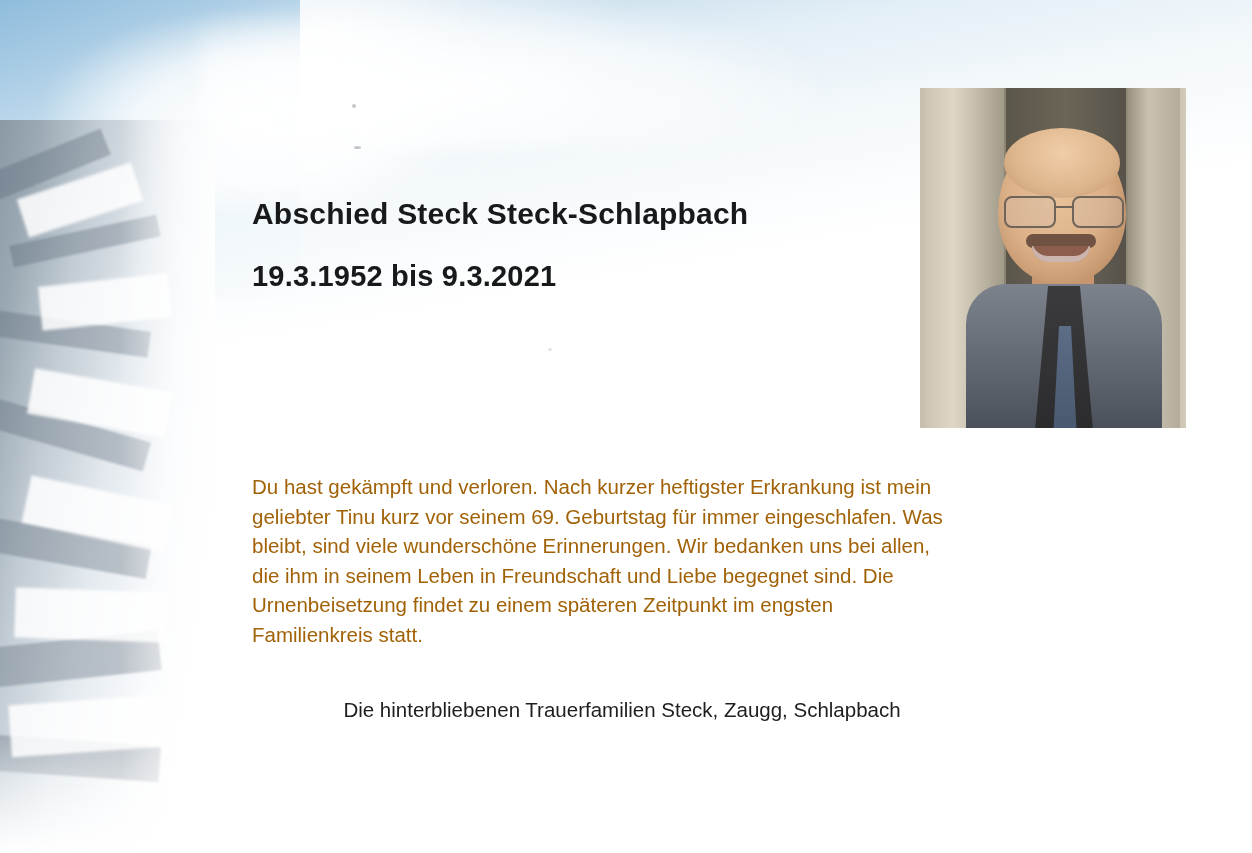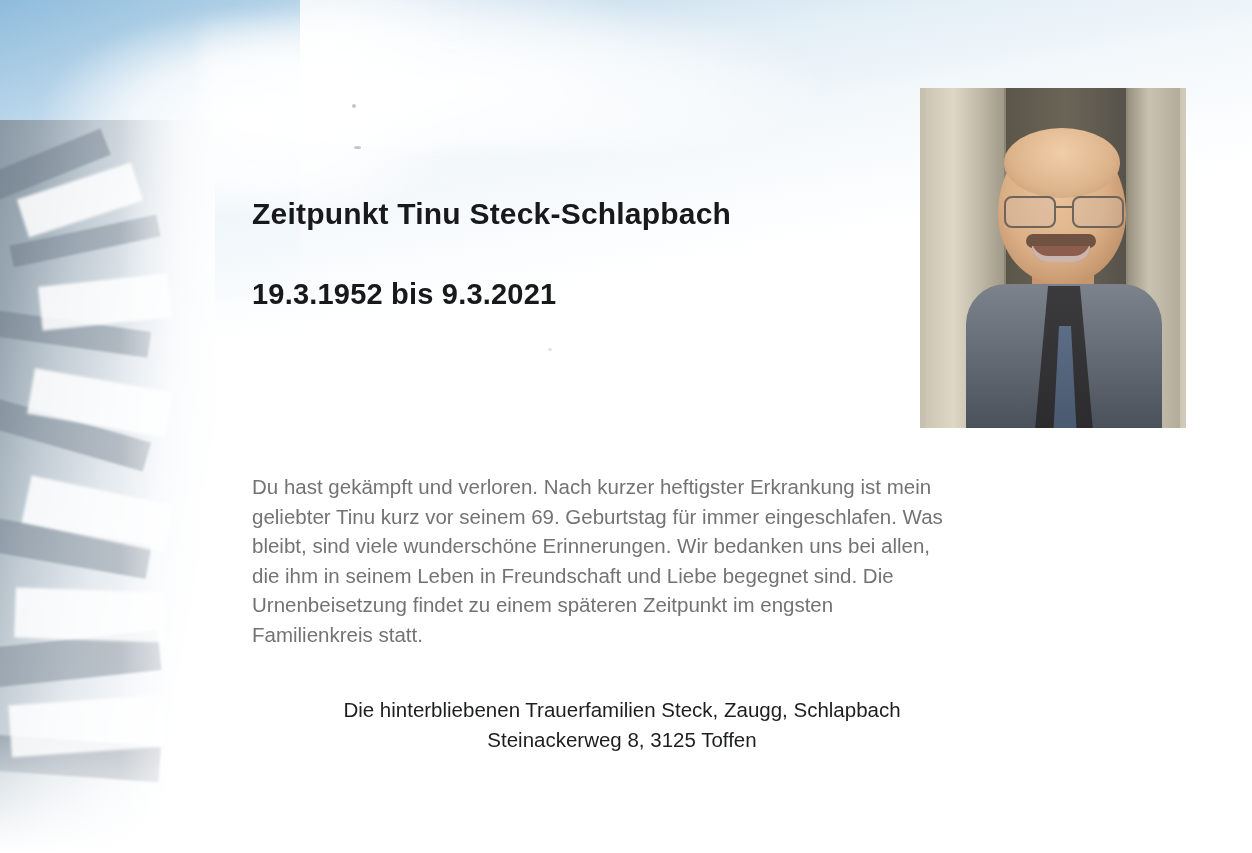--- a/index.html
+++ b/index.html
@@ -218,35 +218,35 @@
     top: 197px;
     font-size: 30px;
     font-weight: bold;
     color: #18191b;
     letter-spacing: 0.2px;
     white-space: nowrap;
   }
   .dates {
     position: absolute;
     left: 252px;
-    top: 278px;
+    top: 260px;
     font-size: 29px;
     font-weight: bold;
     color: #18191b;
     letter-spacing: 0.2px;
     white-space: nowrap;
   }
   .body-text {
     position: absolute;
     left: 252px;
     top: 472px;
     width: 700px;
     font-size: 20.5px;
     line-height: 29.5px;
-    color: #737373;
+    color: #a16207;
   }
   .family-block {
     position: absolute;
     left: 252px;
     top: 695px;
     width: 740px;
     font-size: 20.5px;
     line-height: 30px;
     color: #1d1e20;
     text-align: center;
@@ -310,25 +310,24 @@
     <div class="p-glasses">
       <div class="p-lens l"></div>
       <div class="p-lens r"></div>
       <div class="p-bridge"></div>
     </div>
     <div class="p-mous"></div>
     <div class="p-mouth"></div>
   </div>
 
   <div class="text-layer">
-    <div class="title">Zeitpunkt Tinu Steck-Schlapbach</div>
+    <div class="title">Abschied Steck Steck-Schlapbach</div>
 
     <div class="dates">19.3.1952 bis 9.3.2021</div>
 
     <div class="body-text">Du hast gekämpft und verloren. Nach kurzer heftigster Erkrankung ist mein geliebter Tinu kurz vor seinem 69. Geburtstag für immer eingeschlafen. Was bleibt, sind viele wunderschöne Erinnerungen. Wir bedanken uns bei allen, die ihm in seinem Leben in Freundschaft und Liebe begegnet sind. Die Urnenbeisetzung findet zu einem späteren Zeitpunkt im engsten Familienkreis statt.</div>
 
     <div class="family-block">
       <span class="family-line">Die hinterbliebenen Trauerfamilien Steck, Zaugg, Schlapbach</span>
-      <span class="family-line">Steinackerweg 8, 3125 Toffen</span>
     </div>
   </div>
 
 </div>
 
 </body></html>

